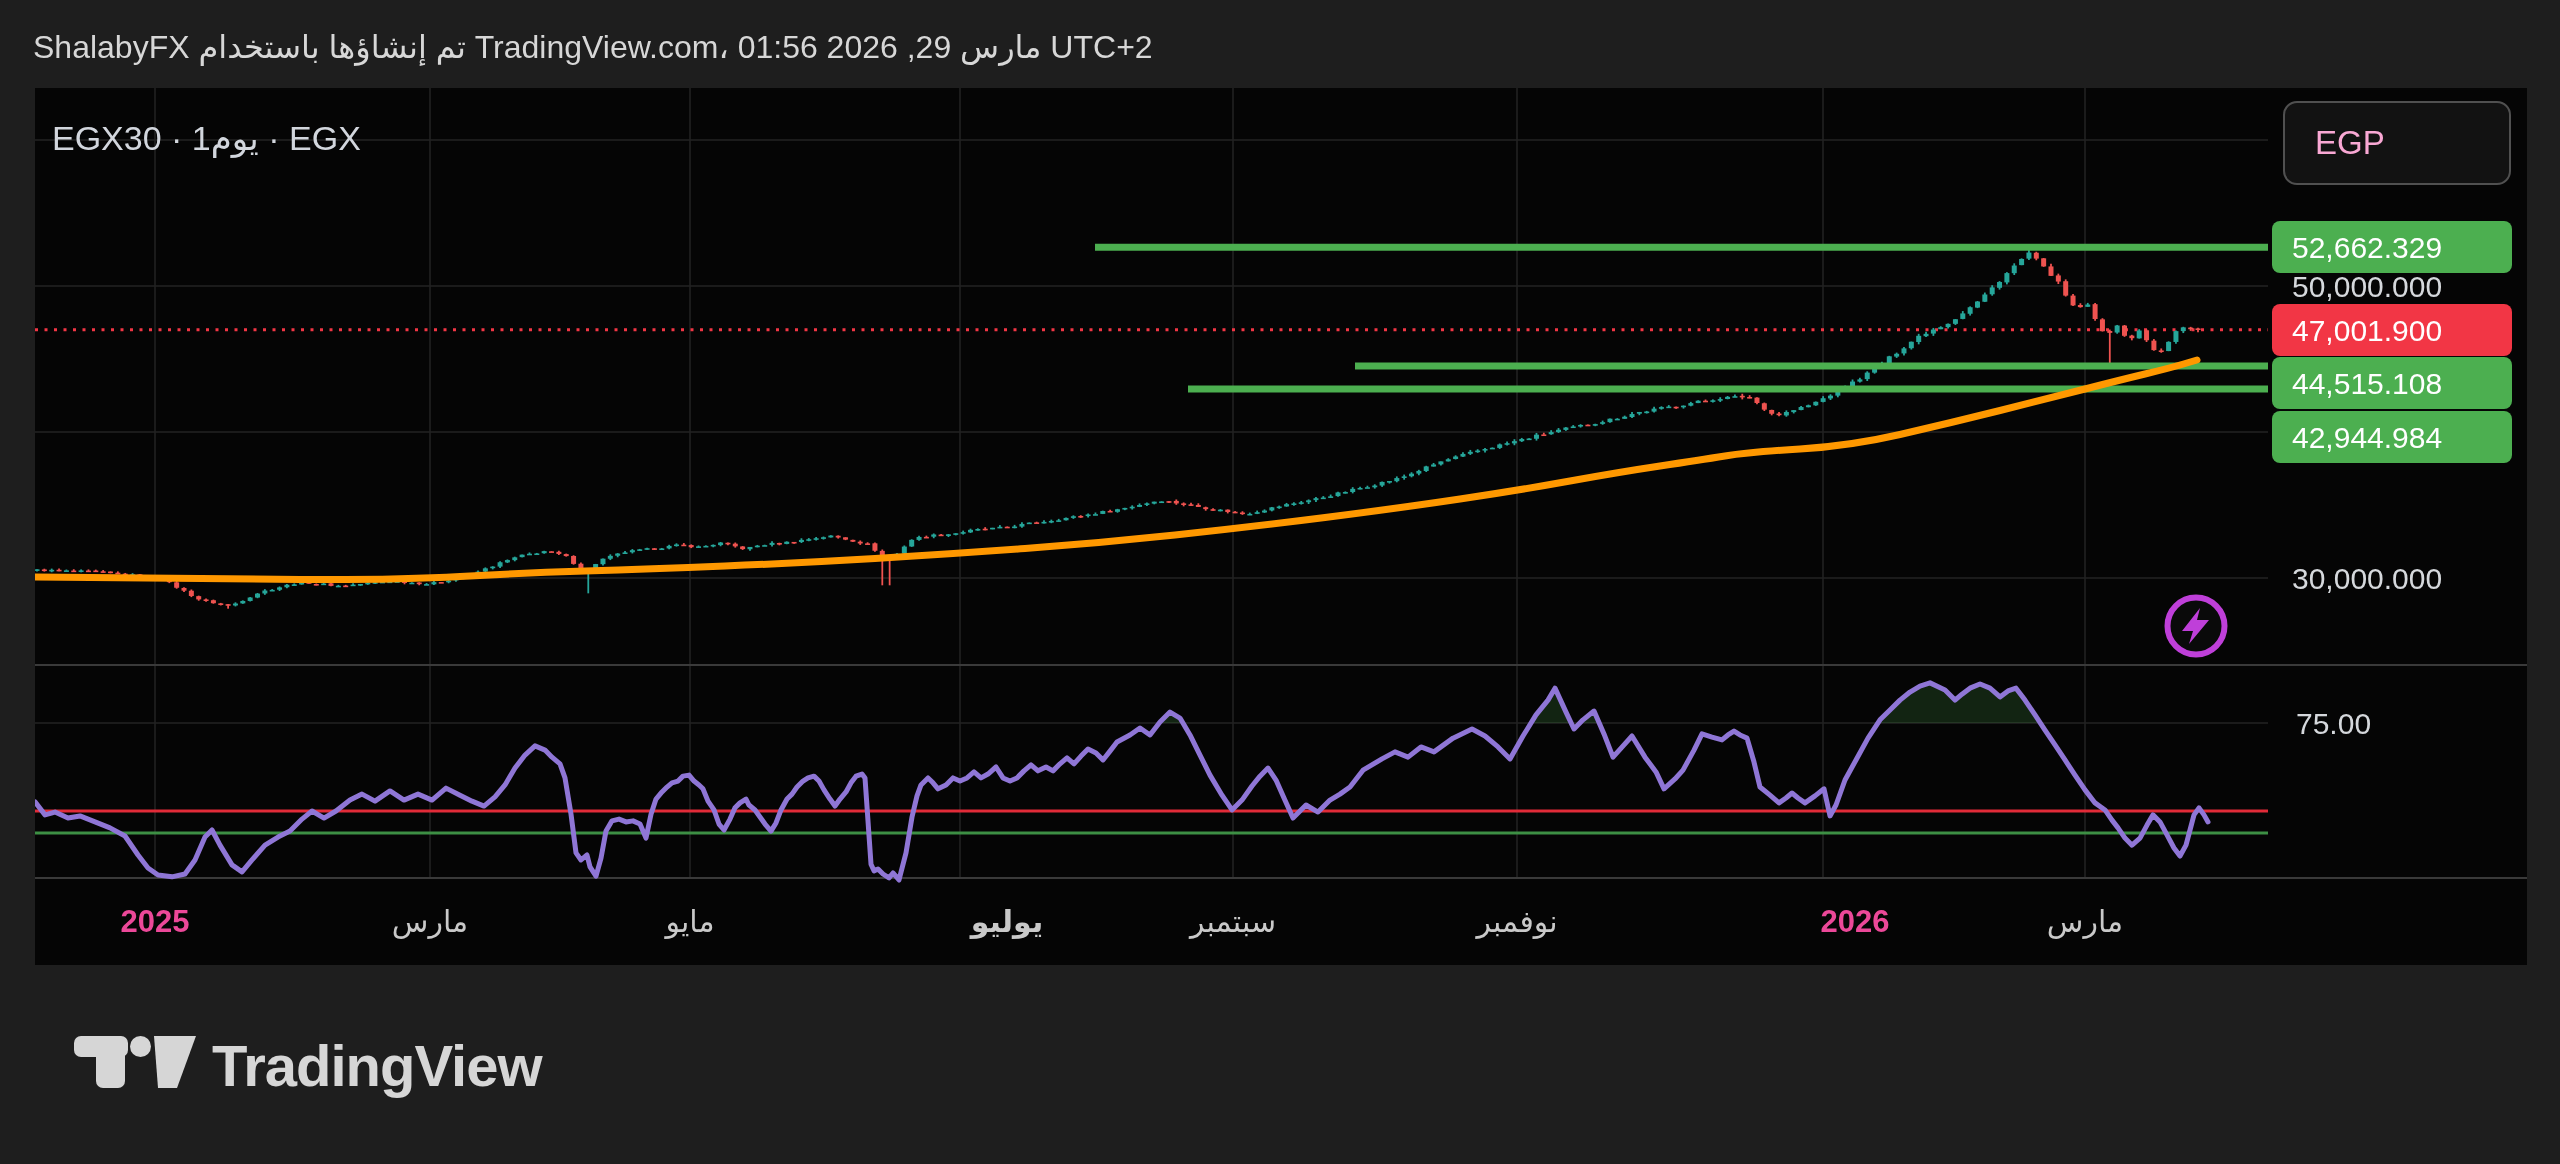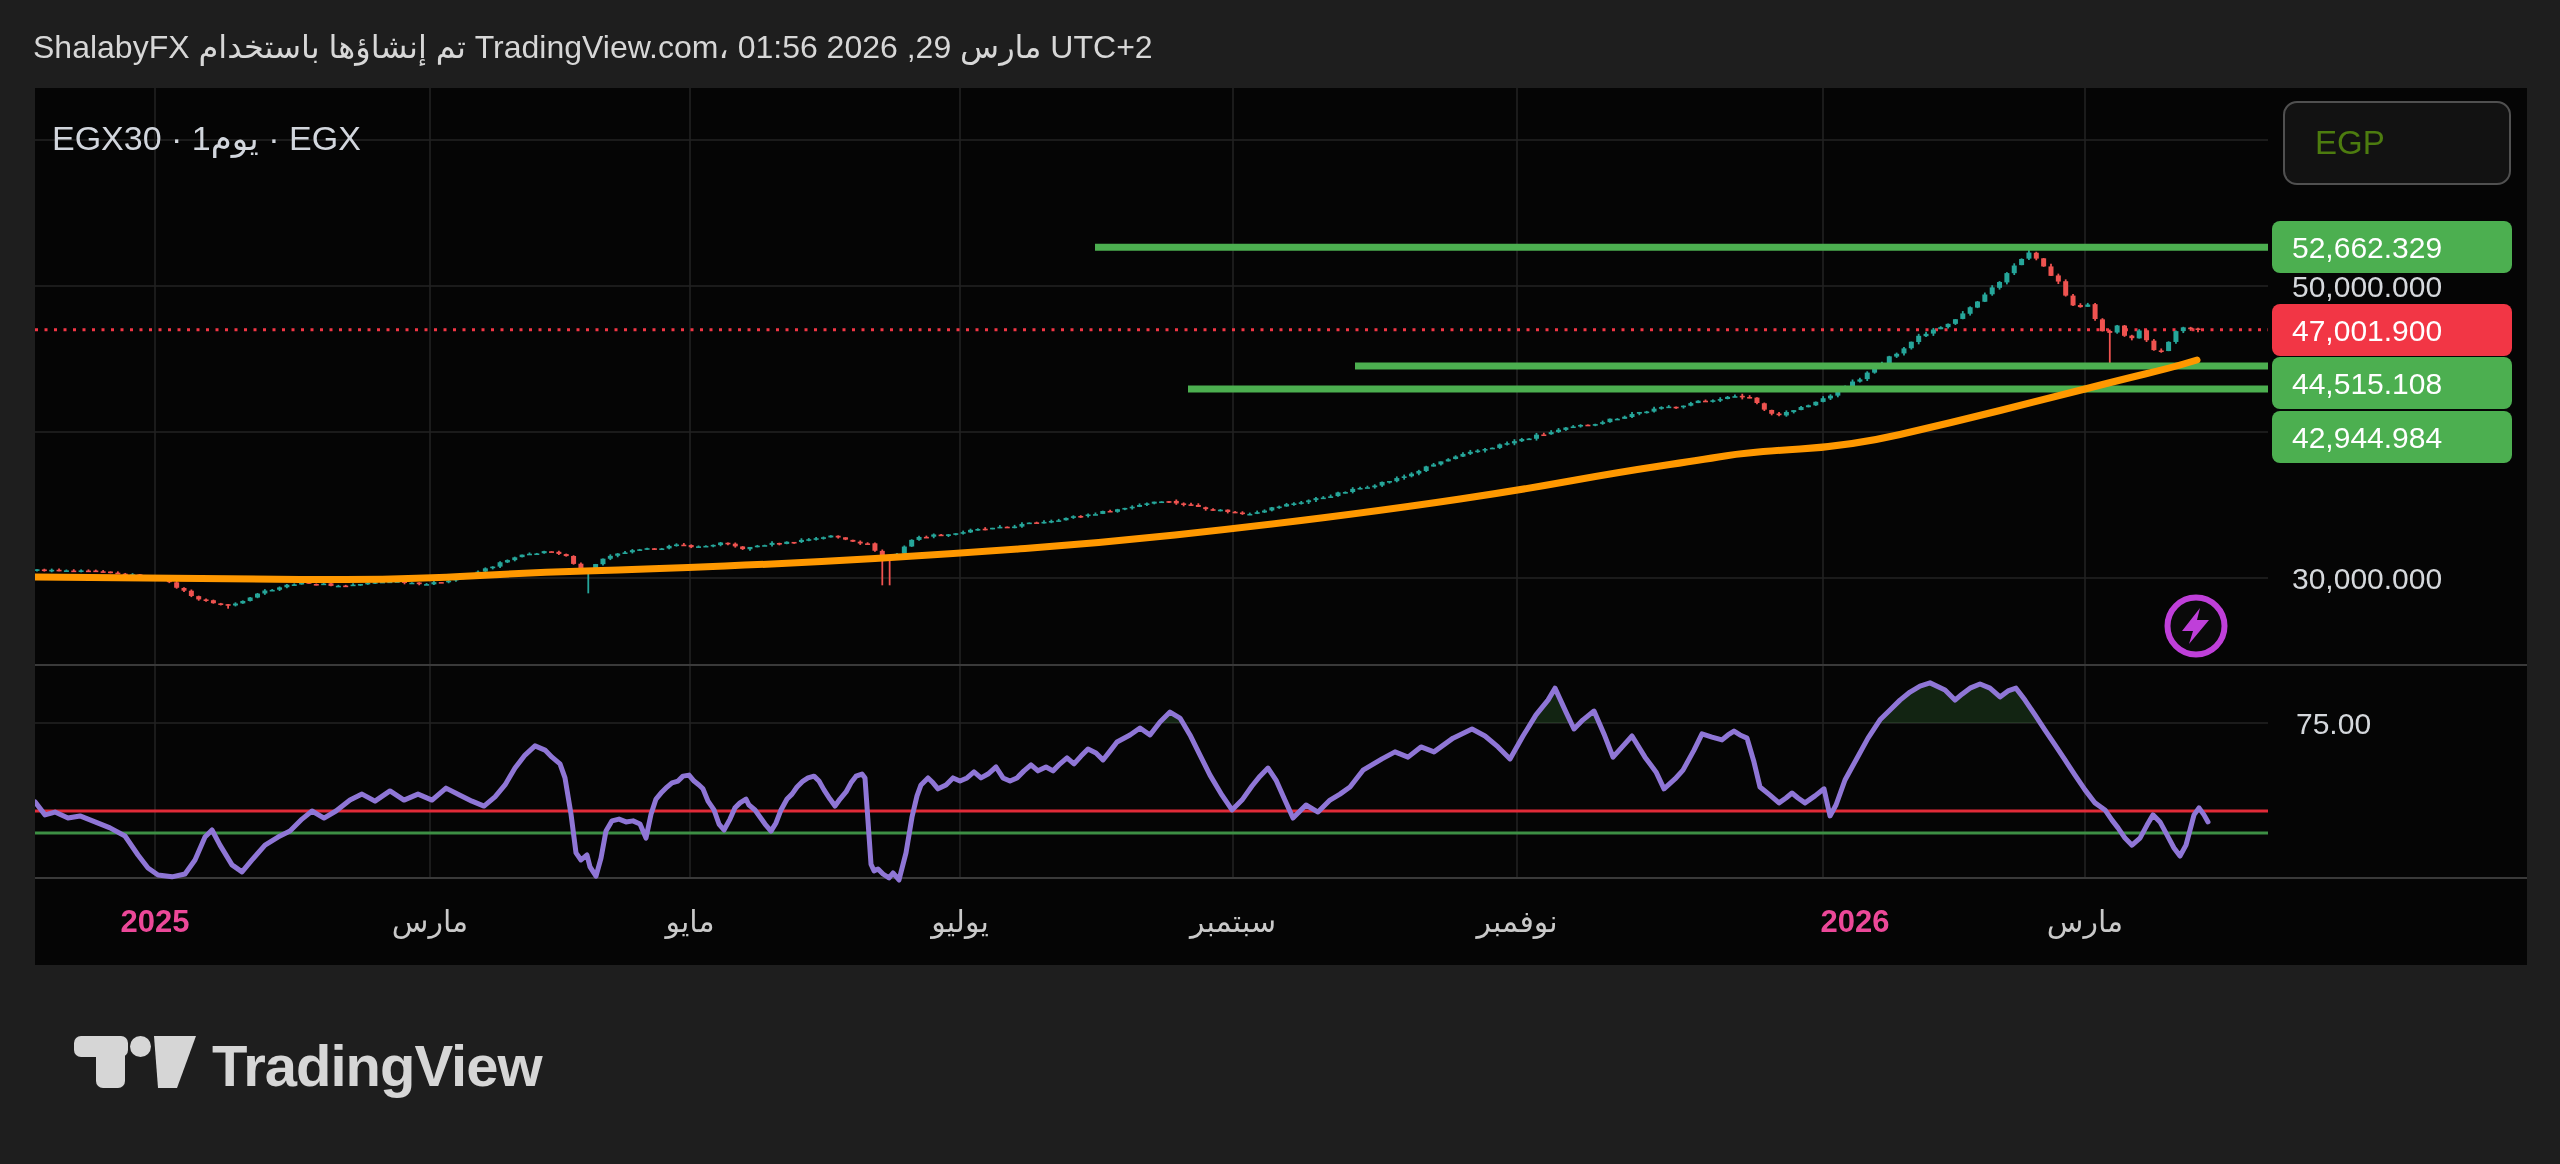--- a/index.html
+++ b/index.html
@@ -5,21 +5,21 @@
   html,body{margin:0;padding:0;width:2560px;height:1164px;background:#1e1e1e;overflow:hidden;
     font-family:"Liberation Sans","DejaVu Sans",sans-serif;}
   .attribution{position:absolute;left:33px;top:28px;font-size:32px;color:#d7d7d7;white-space:nowrap;direction:ltr;}
   .attribution span{unicode-bidi:isolate;}
   .chart-area{position:absolute;left:35px;top:88px;width:2492px;height:877px;background:#050505;}
   #chart-svg{position:absolute;left:0;top:0;}
   #chart-svg text{font-family:"Liberation Sans","DejaVu Sans",sans-serif;}
   .symbol-title{position:absolute;left:17px;top:30px;font-size:34px;color:#d2d6dd;white-space:nowrap;direction:ltr;z-index:5;}
   .symbol-title span{unicode-bidi:isolate;}
   .egp-button{position:absolute;left:2248px;top:13px;width:228px;height:84px;border:2px solid #505050;
-    border-radius:14px;background:#121212;color:#4d7c0f;font-size:33px;line-height:80px;
+    border-radius:14px;background:#121212;color:#f9a8d4;font-size:33px;line-height:80px;
     padding-left:30px;box-sizing:border-box;z-index:5;}
   .time-label{position:absolute;top:814px;height:40px;line-height:40px;transform:translateX(-50%);
     font-size:30px;color:#c9c9c9;white-space:nowrap;z-index:4;}
   .time-label.bold{font-weight:bold;color:#ec4899;font-size:31px;}
   .boost{position:absolute;left:2124px;top:501px;z-index:6;}
   .footer{position:absolute;left:0;top:965px;width:2560px;height:252px;}
   .footer-logo{position:absolute;left:74px;top:69px;}
   .brand{position:absolute;left:212px;top:67px;font-size:58px;font-weight:bold;color:#d6d6d6;letter-spacing:-1px;}
 </style>
 </head>
@@ -667,21 +667,21 @@
 
   <div class="egp-button">EGP</div>
 
   <svg class="boost" width="74" height="74" viewBox="0 0 74 74">
     <circle cx="37" cy="37" r="28.5" fill="#0a0a0a" stroke="#bf3fd9" stroke-width="6"></circle>
     <path d="M41 19 L23 42 H34 L30 55 L50 31 H38 Z" fill="#bf3fd9"></path>
   </svg>
 <div class="time-label bold" style="left: 120px;">2025</div>
     <div class="time-label" style="left: 395px;">مارس</div>
     <div class="time-label" style="left: 655px;">مايو</div>
-    <div class="time-label" style="left: 925px;">يوليو</div>
+    <div class="time-label" style="left: 972px; font-weight: bold;">يوليو</div>
     <div class="time-label" style="left: 1198px;">سبتمبر</div>
     <div class="time-label" style="left: 1482px;">نوفمبر</div>
     <div class="time-label bold" style="left: 1788px; margin-left: 32px;">2026</div>
     <div class="time-label" style="left: 2050px;">مارس</div>
   </div>
 
 <div class="footer">
   <svg class="footer-logo" width="128" height="56" viewBox="0 0 128 56">
     <g fill="#d6d6d6">
       <rect x="0" y="2" width="54" height="21" rx="7"></rect>

